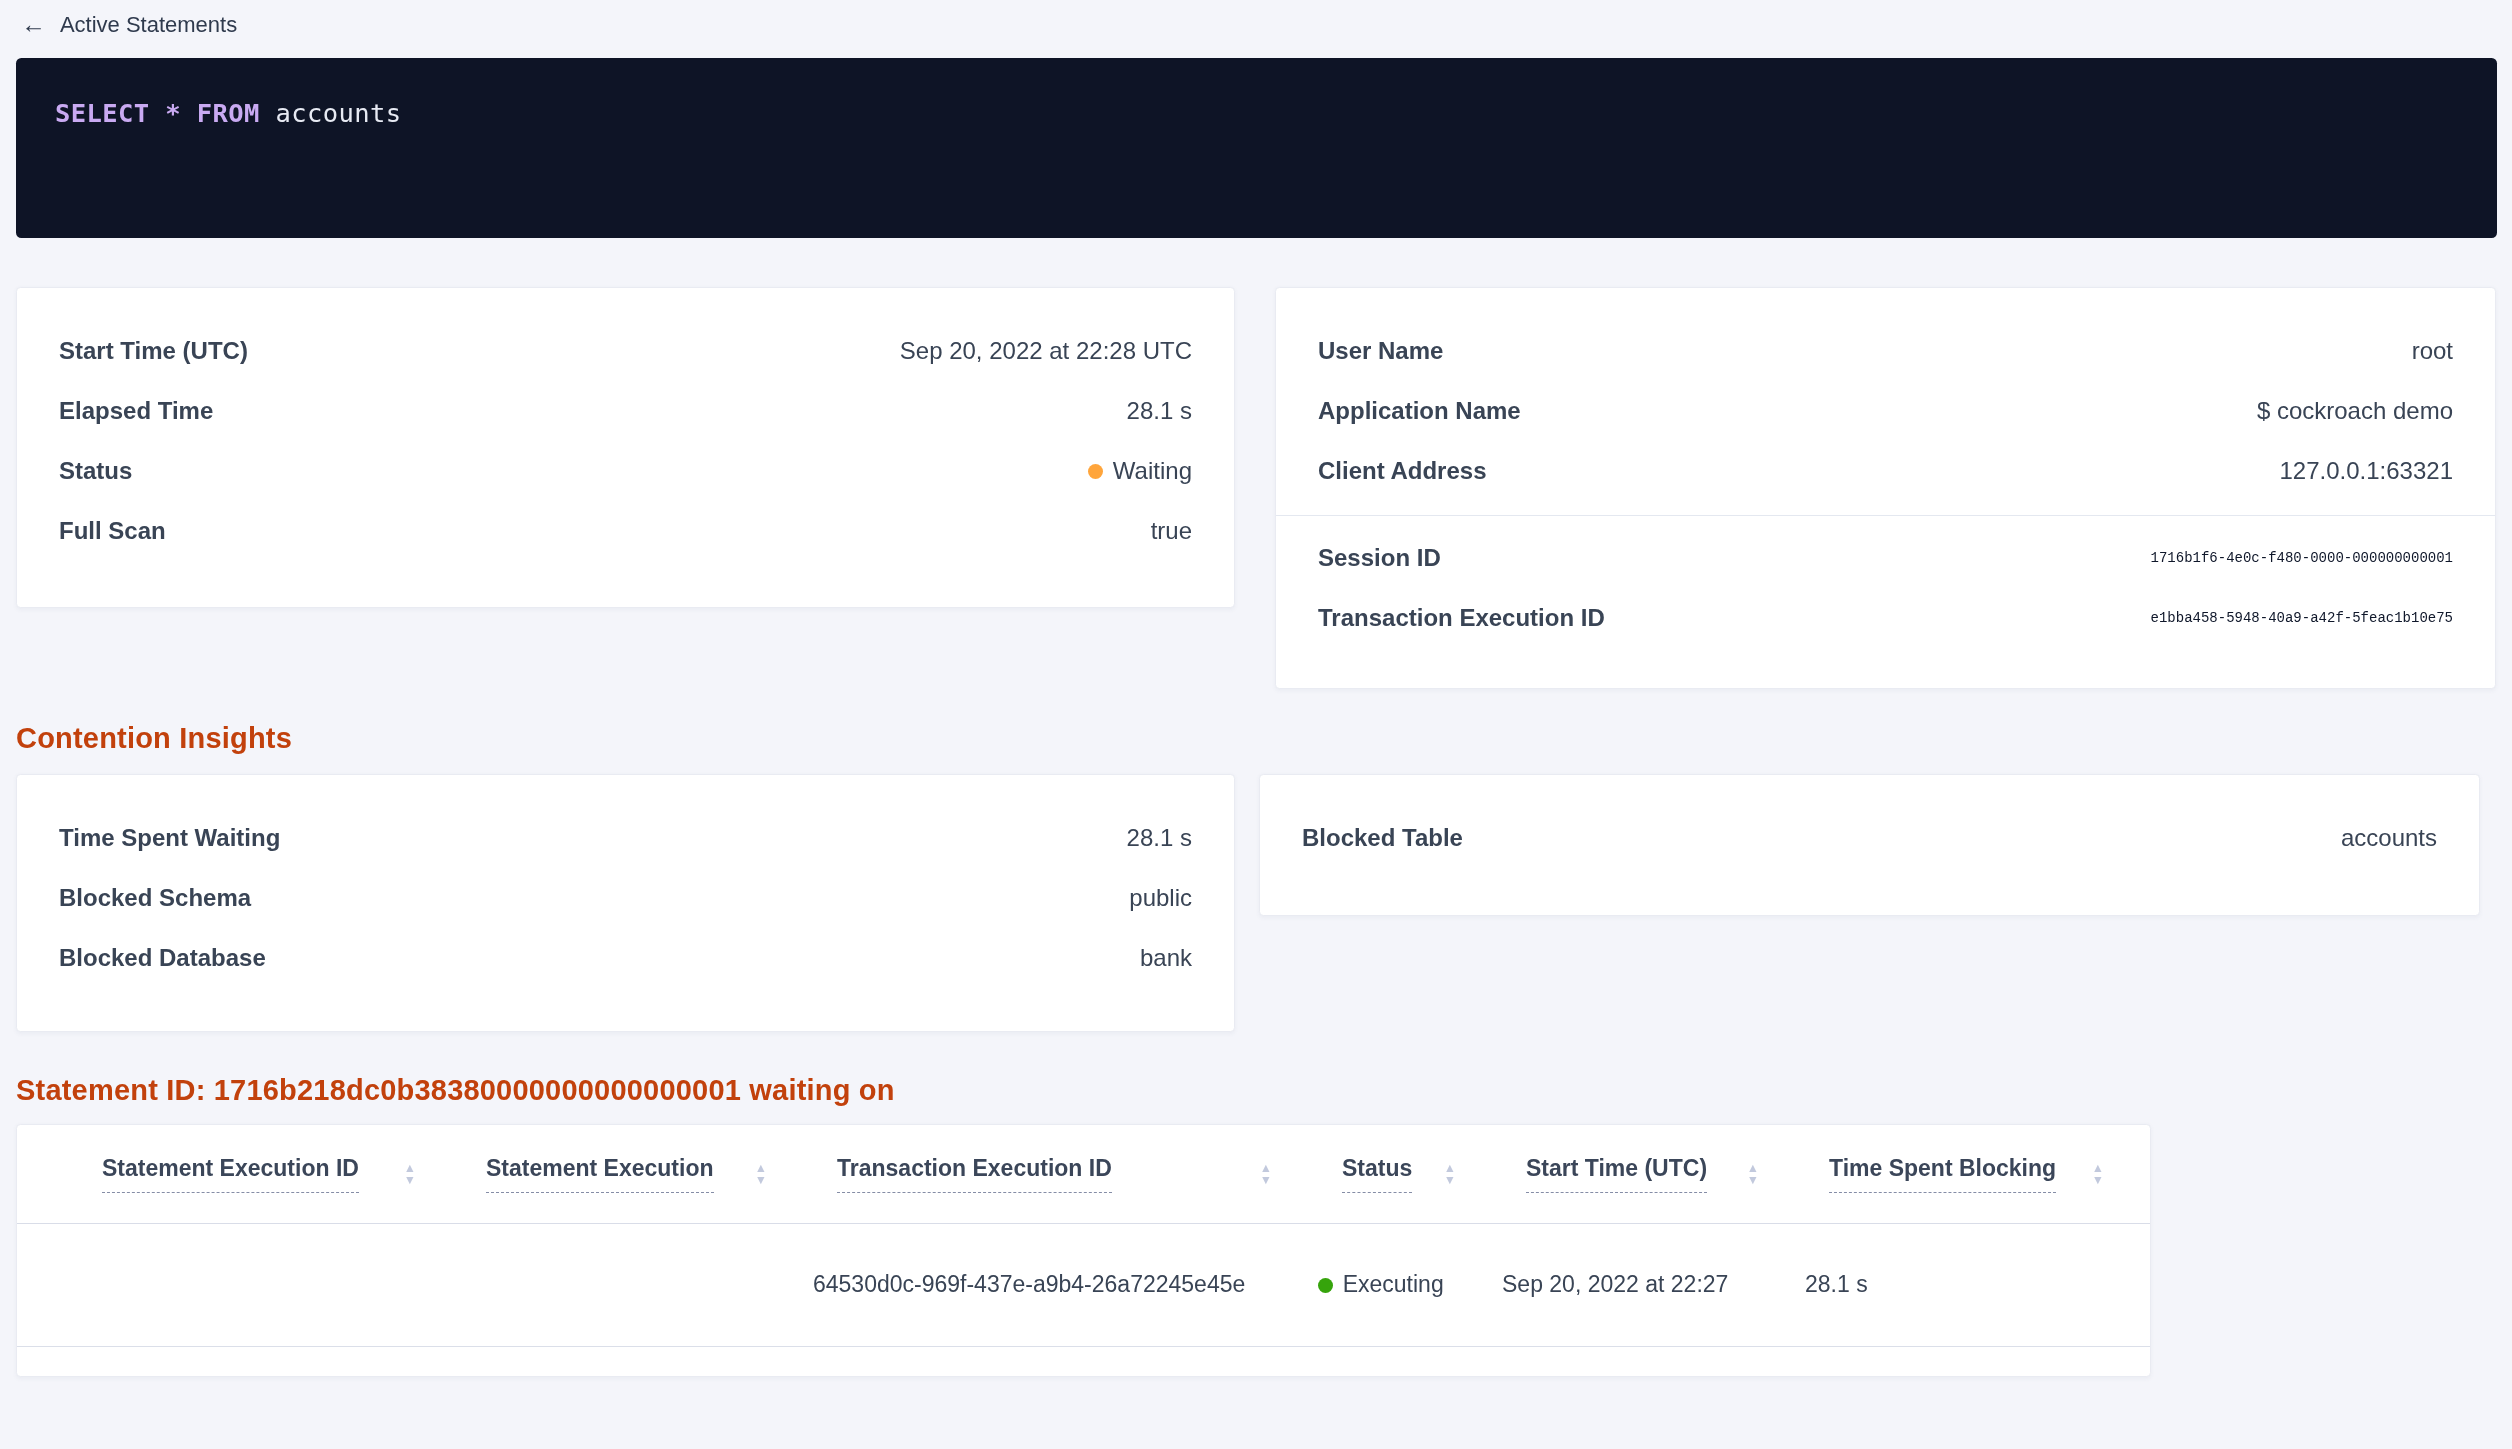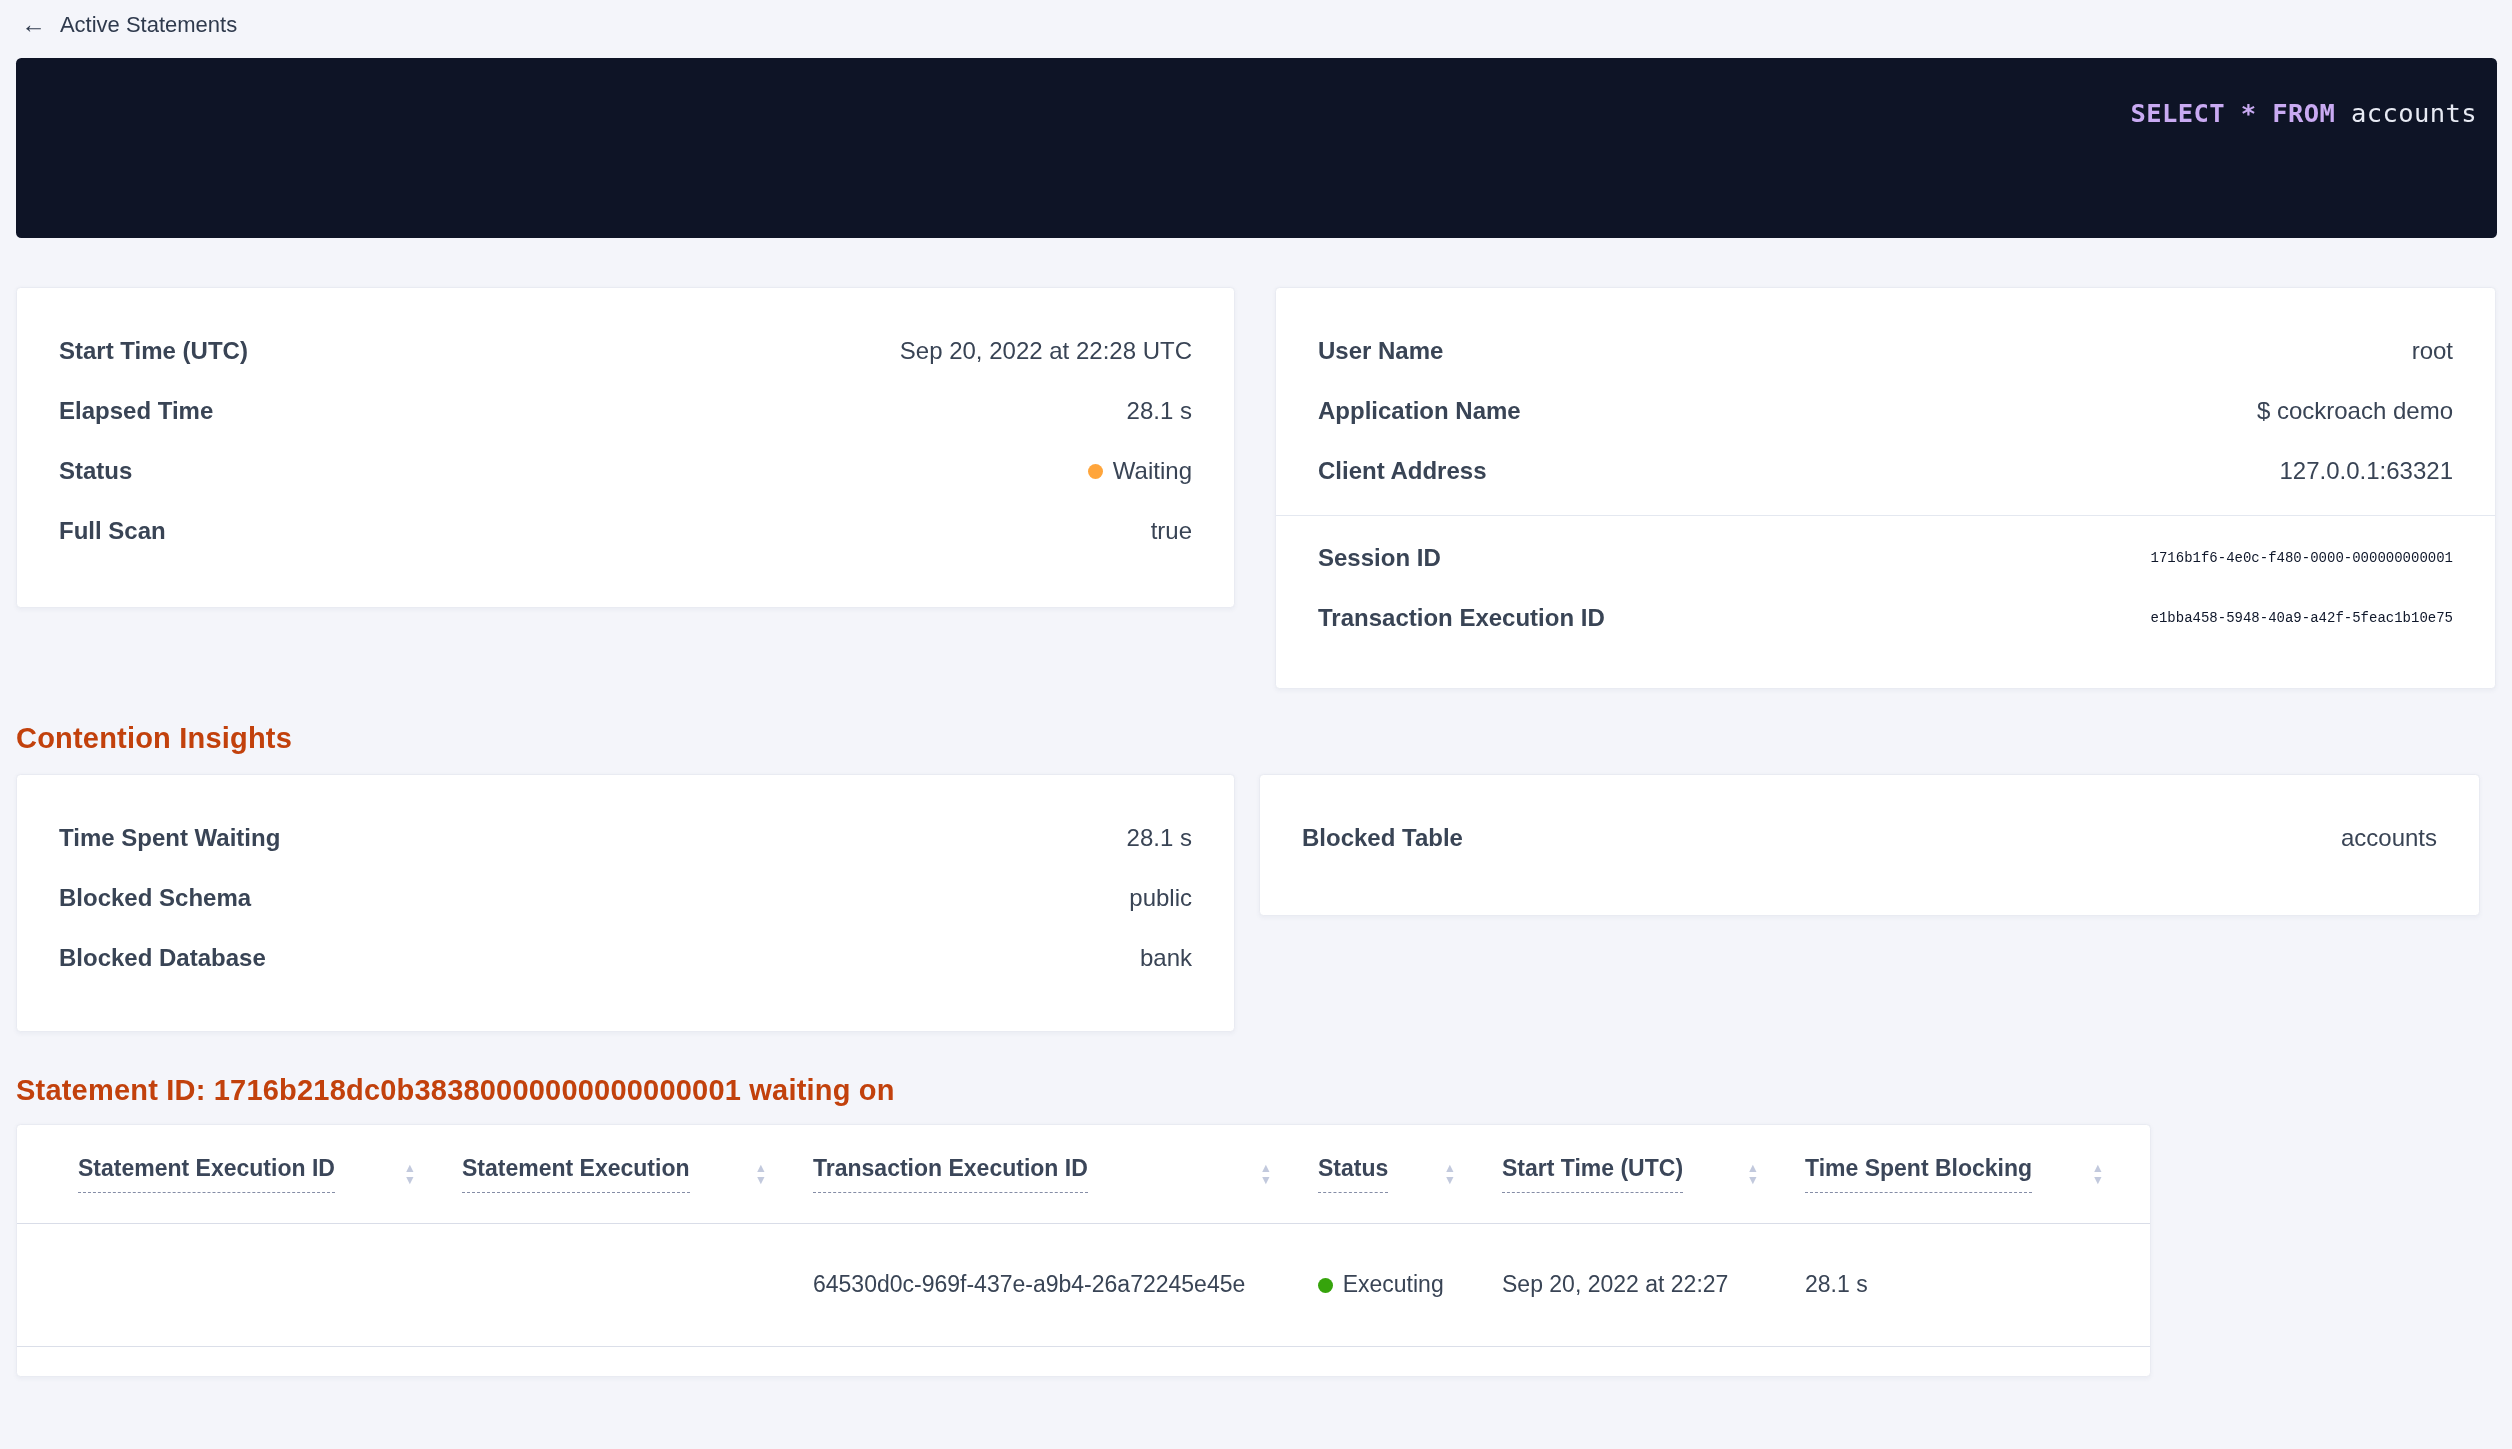--- a/index.html
+++ b/index.html
@@ -11,23 +11,23 @@
     font-size:24px; color:#394455;
   }
   
   .back { display:flex; align-items:center; gap:14px; margin:5.3px 0 0 5.3px;
           font-size:22px; color:#2f3a4d; cursor:pointer; text-decoration:none; width:max-content; }
   .back .arrow { font-size:24.6px; line-height:1; }
   
   h1.title { margin:30px 0 0 0; font-size:33px; font-weight:700; color:#394455; letter-spacing:0.2px; }
   
   .sqlbox { margin-top:19.3px; width:2481px; height:180px; background:#0e1426;
-            border-radius:5.3px; padding:40px 20px;
+            border-radius:5.3px; padding:40px 39px;
             font-family:"DejaVu Sans Mono","Liberation Mono",monospace;
-            font-size:25.5px; color:#dfe3ec; letter-spacing:0.4px;text-align:right; }
+            font-size:25.5px; color:#dfe3ec; letter-spacing:0.4px; }
   .sql-kw { color:#c9aaf2; font-weight:700; }
   .sql-ident { color:#e7eaf3; }
   
   .card { background:#ffffff; border:0.9px solid #e9ebf2; border-radius:4.4px;
           box-shadow:0 1.8px 4.4px rgba(56,76,108,0.05); padding:33px 42px; }
   .cards-row { display:flex; gap:40px; align-items:flex-start; margin-top:49px; }
   .card-execution { width:1219px; height:321px; }
   .card-session   { width:1221px; height:402px; }
   .kv-row { display:flex; justify-content:space-between; align-items:center; height:60px; }
   .kv-label { font-weight:700; color:#394455; }
@@ -43,21 +43,21 @@
   h2.waiting-h { margin-top:42px; }
   .contention-row { display:flex; gap:24px; align-items:flex-start; margin-top:19.3px; }
   .card-contention-left  { width:1219px; height:258px; }
   .card-contention-right { width:1221px; height:142px; }
   
   .table-card { margin-top:17.6px; width:2135px; padding:0; }
   table.waiting { width:100%; border-collapse:collapse; table-layout:fixed; }
   table.waiting thead th { border-bottom:0.9px solid #d9dde8; height:98px;
                            text-align:left; font-size:23px; vertical-align:middle; }
   .th-inner { display:flex; align-items:center; justify-content:space-between;
-              padding-right:46px; }
+              padding-right:46px;margin-left:24px; }
   th:first-child .th-inner, td:first-child { padding-left:61px; }
   .col-label { font-weight:700; color:#3b4659; border-bottom:1.8px dashed #858da6;
                padding-bottom:10.5px; cursor:pointer; }
   .sort { display:inline-flex; flex-direction:column; gap:4.4px; color:#c2c9dd;
           font-size:12.3px; line-height:8px; cursor:pointer; user-select:none; }
   table.waiting tbody td { height:123px; border-bottom:0.9px solid #dbdfe9;
                            font-size:23px; color:#394455; vertical-align:middle; }
   .table-footer { height:29px; }
 </style>
 </head>

